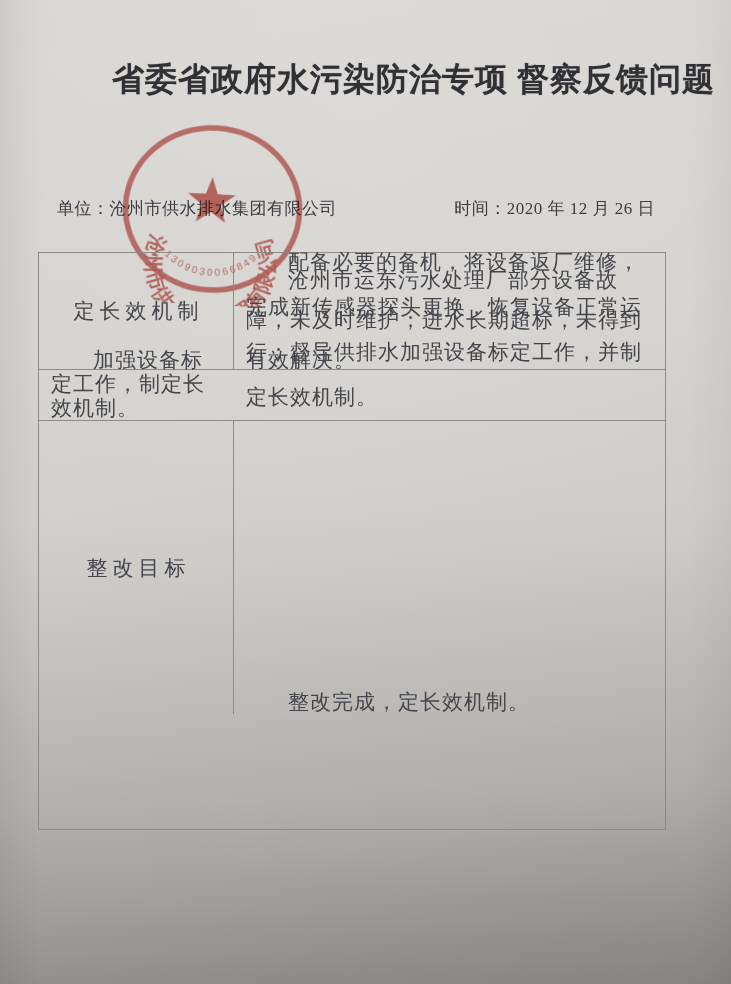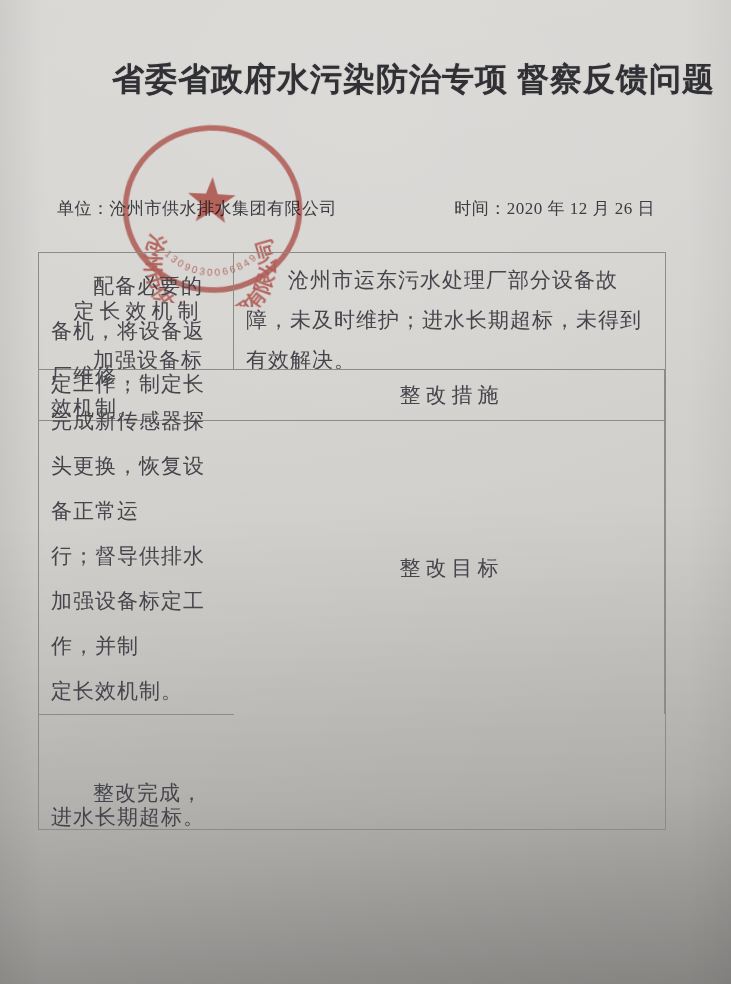--- a/index.html
+++ b/index.html
@@ -117,23 +117,22 @@
   </div>
 
   <div class="grid-table">
     <div class="cell lbl">定长效机制</div>
     <div class="cell cnt cnt-task"><div>沧州市运东污水处理厂部分设备故
 障，未及时维护；进水长期超标，未得到
 有效解决。</div></div>
 
     <div class="cell cnt cnt-goal bt"><div>加强设备标定工作，制定长效机制。</div></div>
 
-    <div class="cell lbl bt">整改措施</div>
     <div class="cell cnt cnt-steps bt"><div>配备必要的备机，将设备返厂维修，
 完成新传感器探头更换，恢复设备正常运
 行；督导供排水加强设备标定工作，并制
 定长效机制。</div></div>
 
     <div class="cell lbl bt">整改目标</div>
-    <div class="cell cnt cnt-result bt"><div>整改完成，进水长期超标。</div></div>
+    <div class="cell cnt cnt-result bt"><div>整改完成，定长效机制。</div></div>
   </div>
 
 </div>
 
 </body></html>

